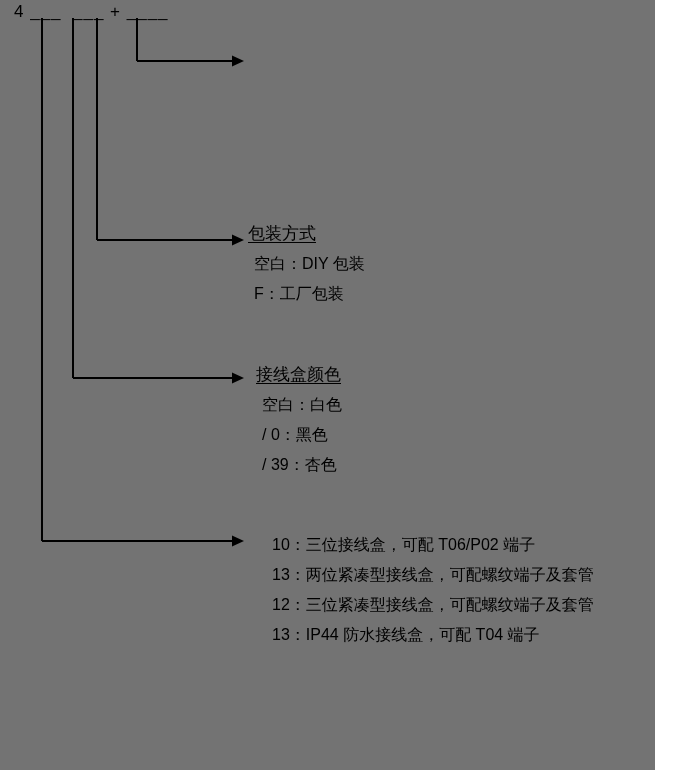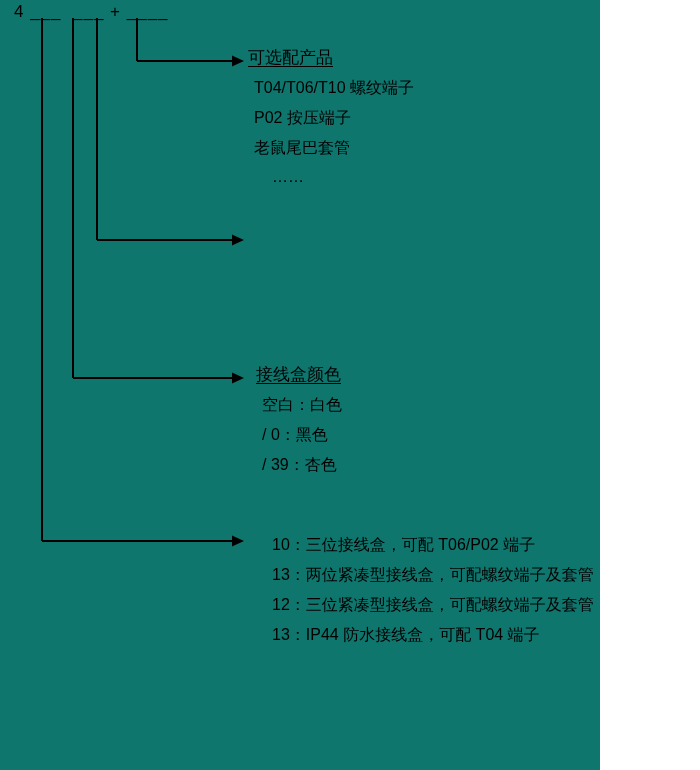--- a/index.html
+++ b/index.html
@@ -6,24 +6,24 @@
     margin: 0;
     padding: 0;
     background: #ffffff;
   }
   body {
     font-family: "Liberation Sans", "DejaVu Sans", sans-serif;
     color: #000000;
   }
   #page {
     position: relative;
-    width: 600px;
+    width: 655px;
     height: 770px;
     overflow: hidden;
-    background: #0f766e;
+    background: #737373;
   }
   .code-line {
     position: absolute;
     left: 14px;
     top: 2px;
     font-size: 17px;
     letter-spacing: 1px;
     white-space: pre;
     font-family: "Liberation Sans", "DejaVu Sans", sans-serif;
   }
@@ -78,28 +78,26 @@
       <line x1="42" y1="541" x2="232" y2="541"></line>
     </g>
     <g fill="#000000" stroke="none">
       <polygon points="232,55.5 244,61 232,66.5"></polygon>
       <polygon points="232,234.5 244,240 232,245.5"></polygon>
       <polygon points="232,372.5 244,378 232,383.5"></polygon>
       <polygon points="232,535.5 244,541 232,546.5"></polygon>
     </g>
   </svg>
 
-  <div class="group" id="g-optional">
-    <div class="group-title">可选配产品</div>
-    <div class="group-item indent1">T04/T06/T10 螺纹端子</div>
-    <div class="group-item indent1">P02 按压端子</div>
-    <div class="group-item indent1">老鼠尾巴套管</div>
-    <div class="group-item indent2">……</div>
+
+  <div class="group" id="g-packing">
+    <div class="group-title">包装方式</div>
+    <div class="group-item indent1">空白：DIY 包装</div>
+    <div class="group-item indent1">F：工厂包装</div>
   </div>
-
 
   <div class="group" id="g-color">
     <div class="group-title">接线盒颜色</div>
     <div class="group-item indent1">空白：白色</div>
     <div class="group-item indent1">/ 0：黑色</div>
     <div class="group-item indent1">/ 39：杏色</div>
   </div>
 
   <div class="group" id="g-model">
     <div class="group-item indent2">10：三位接线盒，可配 T06/P02 端子</div>

